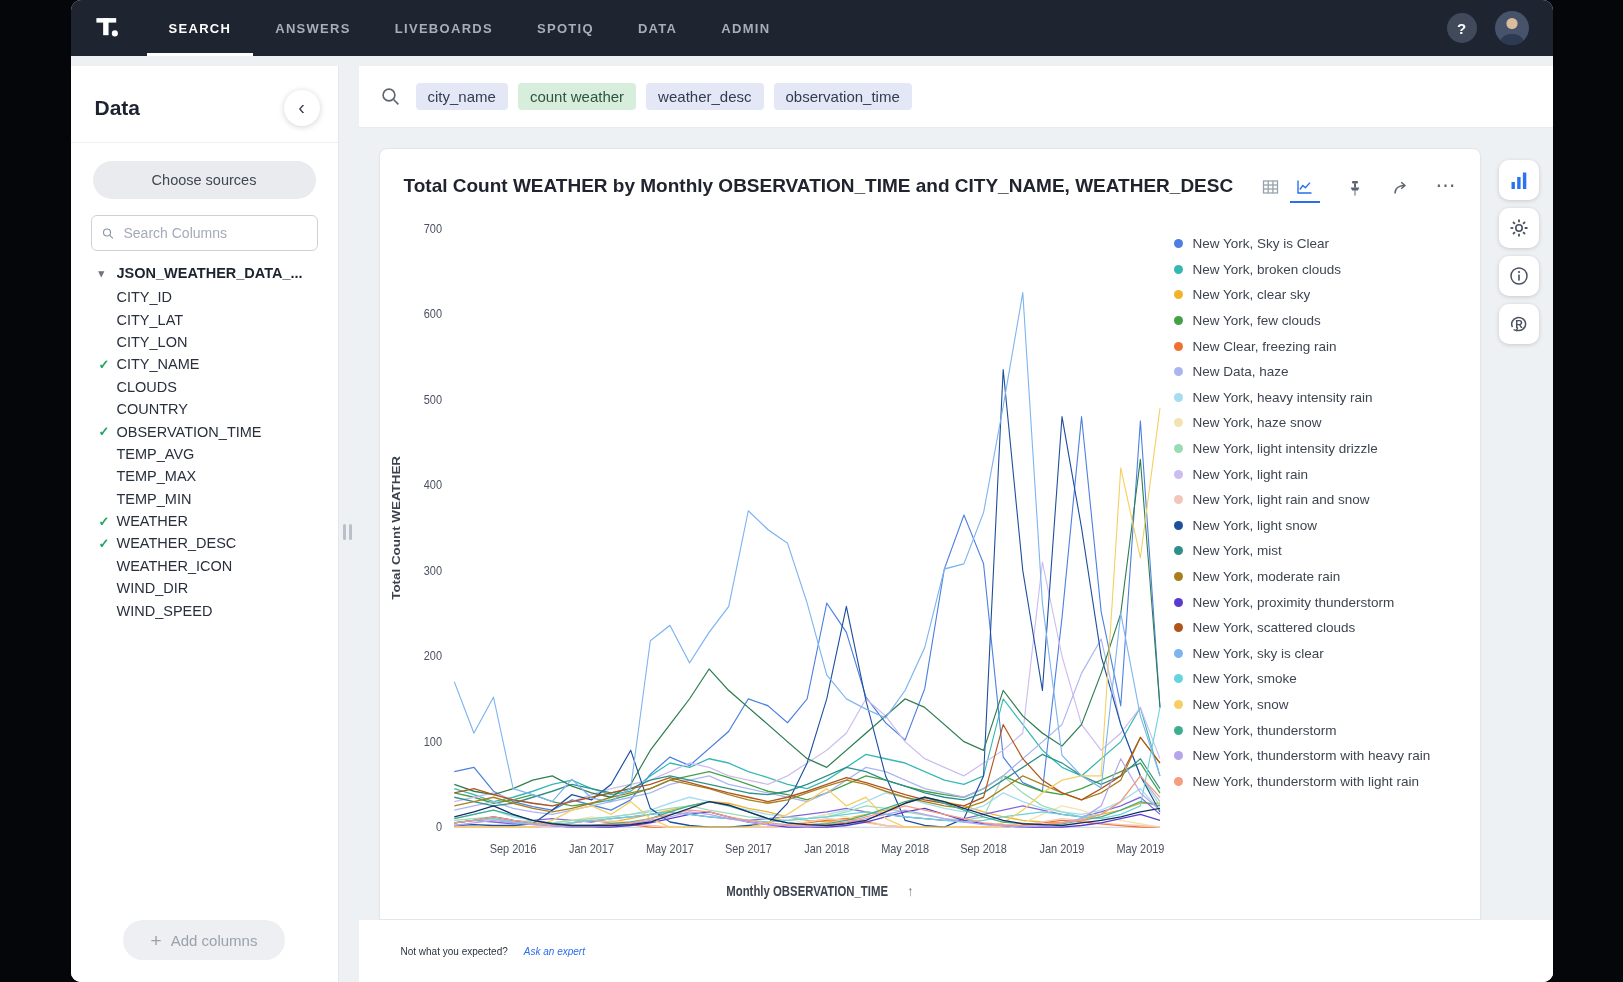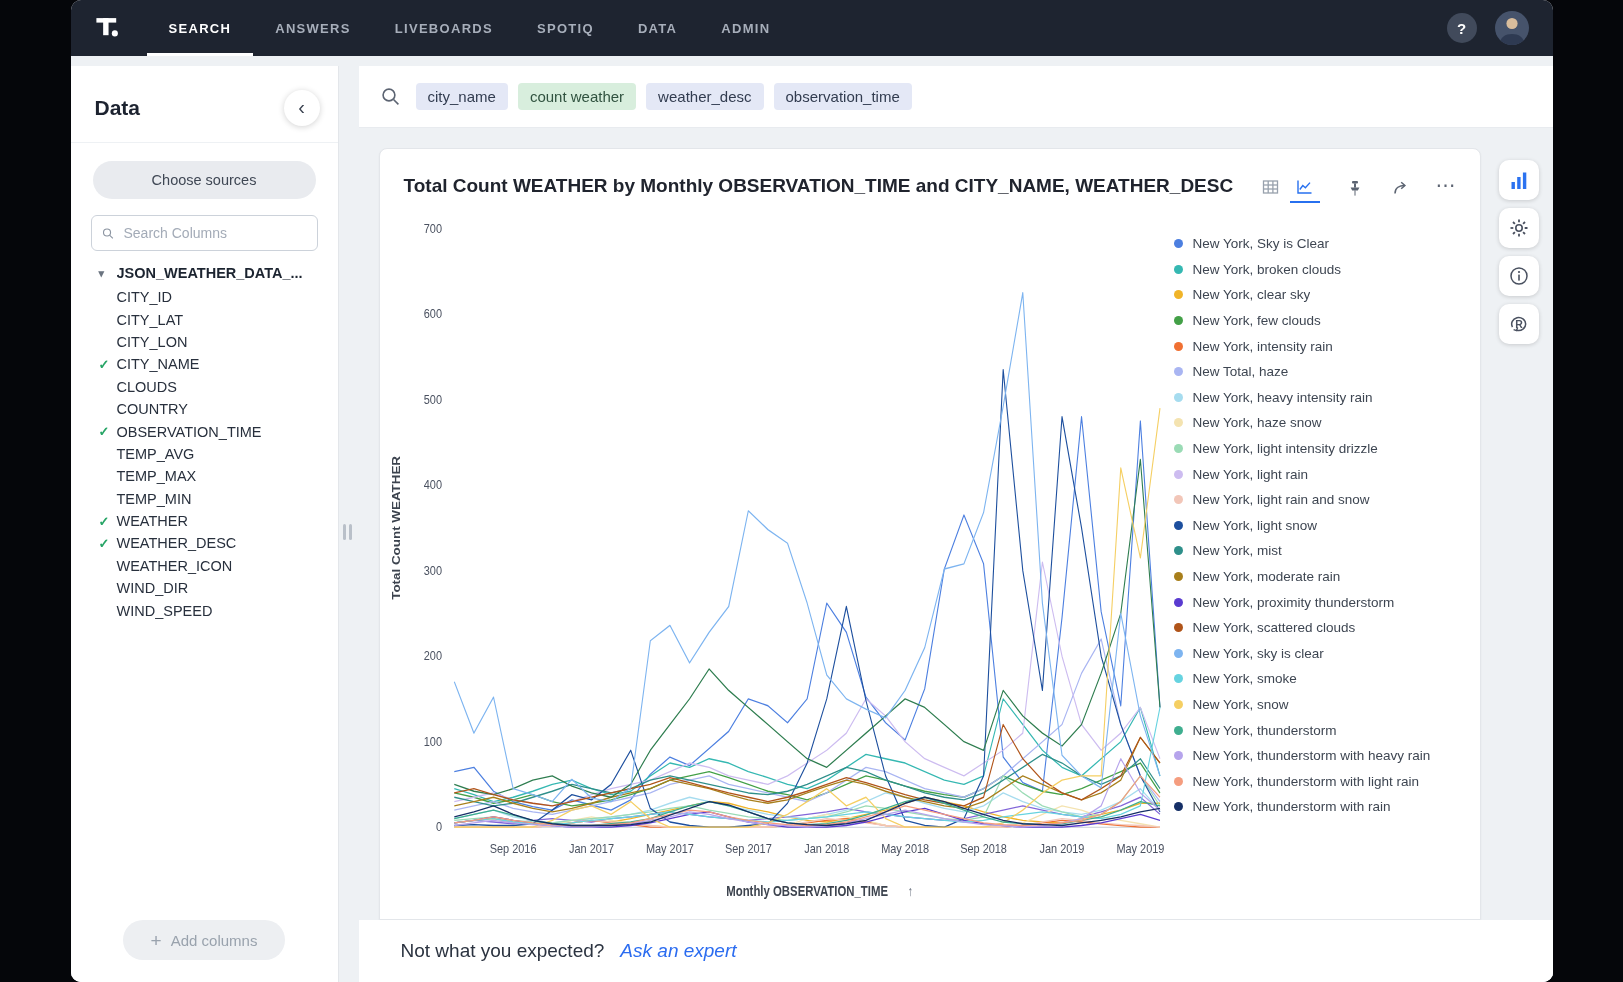--- a/index.html
+++ b/index.html
@@ -66,21 +66,21 @@
   #chart-svg{width:100%;height:100%;display:block;}
   .legend{width:300px;padding:26px 6px 0 0;overflow:hidden;}
   .legend-row{display:flex;align-items:center;gap:10px;height:25.6px;cursor:pointer;}
   .legend-dot{width:9px;height:9px;border-radius:50%;flex-shrink:0;}
   .legend-label{font-size:13.5px;color:#3e4652;white-space:nowrap;overflow:hidden;text-overflow:ellipsis;}
 
   
   .rail{width:68px;display:flex;flex-direction:column;align-items:center;padding-top:32px;gap:8px;flex-shrink:0;}
   .rail-btn{width:40px;height:40px;background:#fff;border-radius:10px;box-shadow:0 1px 4px rgba(0,0,0,.16);display:flex;align-items:center;justify-content:center;cursor:pointer;}
 
-  .footer-note{height:62px;background:#fff;display:flex;align-items:center;padding-left:42px;gap:16px;font-size:19px;color:#2b3340;flex-shrink:0;}
+  .footer-note{height:62px;background:#fff;display:flex;align-items:center;padding-left:42px;gap:16px;font-size:10px;color:#2b3340;flex-shrink:0;}
   .footer-link{color:#2b6cf0;cursor:pointer;text-decoration:none;font-style:italic;}
 </style>
 </head>
 <body>
 
 <div class="window">
 
   <div class="topbar">
     <div class="logo-box">
       <svg width="36" height="36" viewBox="0 0 40 40">
@@ -325,25 +325,25 @@
                 <div class="legend-row">
                   <span class="legend-dot" style="background: rgb(240, 180, 41);"></span>
                   <span class="legend-label">New York, clear sky</span>
                 </div>
                 <div class="legend-row">
                   <span class="legend-dot" style="background: rgb(67, 160, 71);"></span>
                   <span class="legend-label">New York, few clouds</span>
                 </div>
                 <div class="legend-row">
                   <span class="legend-dot" style="background: rgb(240, 112, 50);"></span>
-                  <span class="legend-label">New York, intensity rain</span>
+                  <span class="legend-label">New Clear, freezing rain</span>
                 </div>
                 <div class="legend-row">
                   <span class="legend-dot" style="background: rgb(169, 181, 242);"></span>
-                  <span class="legend-label">New Total, haze</span>
+                  <span class="legend-label">New Data, haze</span>
                 </div>
                 <div class="legend-row">
                   <span class="legend-dot" style="background: rgb(166, 220, 239);"></span>
                   <span class="legend-label">New York, heavy intensity rain</span>
                 </div>
                 <div class="legend-row">
                   <span class="legend-dot" style="background: rgb(244, 227, 176);"></span>
                   <span class="legend-label">New York, haze snow</span>
                 </div>
                 <div class="legend-row">
@@ -394,24 +394,20 @@
                   <span class="legend-dot" style="background: rgb(63, 174, 143);"></span>
                   <span class="legend-label">New York, thunderstorm</span>
                 </div>
                 <div class="legend-row">
                   <span class="legend-dot" style="background: rgb(182, 164, 236);"></span>
                   <span class="legend-label">New York, thunderstorm with heavy rain</span>
                 </div>
                 <div class="legend-row">
                   <span class="legend-dot" style="background: rgb(245, 157, 127);"></span>
                   <span class="legend-label">New York, thunderstorm with light rain</span>
-                </div>
-                <div class="legend-row">
-                  <span class="legend-dot" style="background: rgb(21, 47, 102);"></span>
-                  <span class="legend-label">New York, thunderstorm with rain</span>
                 </div>
               </div>
           </div>
         </div>
 
         <div class="rail">
           <div class="rail-btn">
             <svg width="20" height="19" viewBox="0 0 20 19" fill="#2b72f0">
               <rect x="2.5" y="11" width="3.4" height="7"></rect>
               <rect x="8.2" y="6" width="3.4" height="12"></rect>

